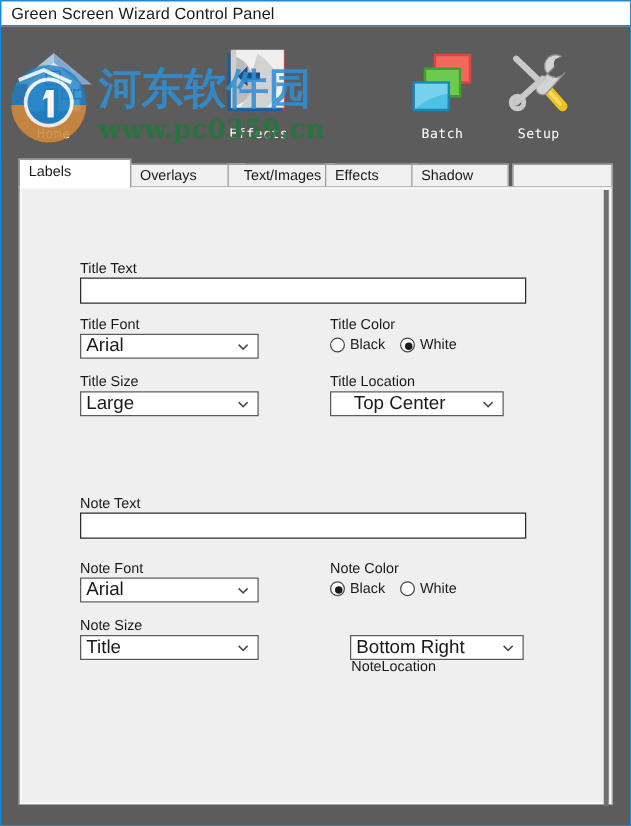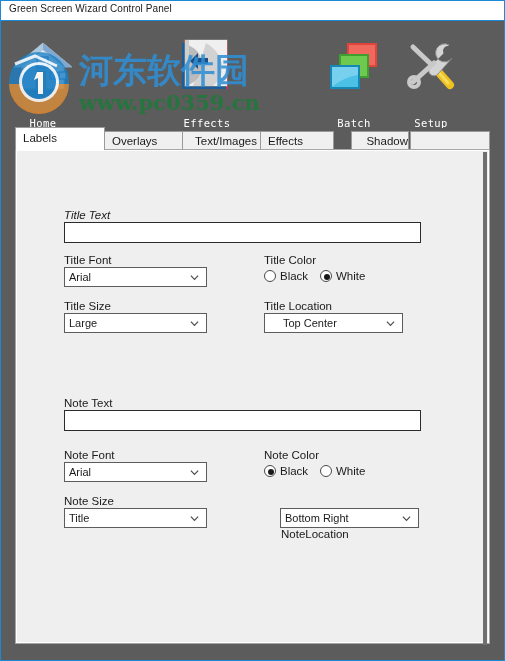--- a/index.html
+++ b/index.html
@@ -25,21 +25,21 @@
   #titlebar {
     position: absolute;
     left: 0; top: 0;
     width: 503px; height: 20px;
     background: #ffffff;
     border-bottom: 1px solid #1b8ad6;
   }
   #titlebar-text {
     position: absolute;
     left: 8px; top: 2px;
-    font-size: 10px;
+    font-size: 13px;
     color: #1a1a1a;
     white-space: nowrap;
     letter-spacing: 0.1px;
   }
 
   
   #toolbar {
     position: absolute;
     left: 0; top: 21px;
     width: 503px; height: 101px;
@@ -52,27 +52,26 @@
     text-align: center;
   }
   .tool-ico {
     position: relative;
     width: 62px; height: 62px;
     margin: 8px auto 0 auto;
     display: block;
   }
   .tool-lbl {
     display: block;
-    margin-top: 20px;
+    margin-top: 4px;
     font-family: "DejaVu Sans Mono", monospace;
     font-size: 10.5px;
     color: #ffffff;
     white-space: nowrap;
     letter-spacing: 0.4px;
-    text-decoration: underline;
   }
 
   
   #watermark {
     position: absolute;
     left: 0; top: 18px;
     width: 340px; height: 92px;
     pointer-events: none;
     opacity: 0.92;
   }
@@ -143,21 +142,21 @@
     position: absolute;
     background: #ffffff;
     border: 1px solid #2b2b2b;
     height: 21px;
   }
   .combo {
     position: absolute;
     background: #ffffff;
     border: 1px solid #5c5c5c;
     height: 20px;
-    font-size: 11px;
+    font-size: 15px;
     color: #1a1a1a;
     line-height: 18px;
     padding-left: 4px;
     white-space: nowrap;
     overflow: hidden;
   }
   .combo .chev {
     position: absolute;
     right: 7px; top: 5px;
     width: 9px; height: 9px;
@@ -268,30 +267,30 @@
     </svg>
   </div>
 
   <div id="panel">
 
     <div id="tabstrip">
       <div class="tab" style="left:89px;  width:92px;">Overlays</div>
       <div class="tab selected" style="left:0px;   width:90px;">Labels</div>
       <div class="tab" style="left:167px; width:86px;padding-left:12px;">Text/Images</div>
       <div class="tab" style="left:245x; left:245px; width:74px;">Effects</div>
-      <div class="tab" style="left:336px; width:58px;text-align:right;">Shadow</div>
+      <div class="tab" style="left:314px; width:78px;">Shadow</div>
       <div class="tab empty" style="left:395px; width:80px;"></div>
     </div>
 
     <div id="tabbody">
       <div id="tabbody-inner">
 
         <div id="vscroll"></div>
 
-        <div class="fld-label" style="left:47px; top:58px;font-style:italic;">Title Text</div>
+        <div class="fld-label" style="left:47px; top:58px;">Title Text</div>
         <input class="txtbox" style="left: 47px; top: 71px; width: 357px;" type="text" placeholder="">
 
         <div class="fld-label" style="left:47px; top:103px;">Title Font</div>
         <div class="combo" style="left:47px; top:116px; width:143px;">
           <span>Arial</span>
           <svg class="chev" viewBox="0 0 10 10">
             <path d="M1 3 L5 7 L9 3" fill="none" stroke="#4a4a4a" stroke-width="1.3"></path>
           </svg>
         </div>
 

